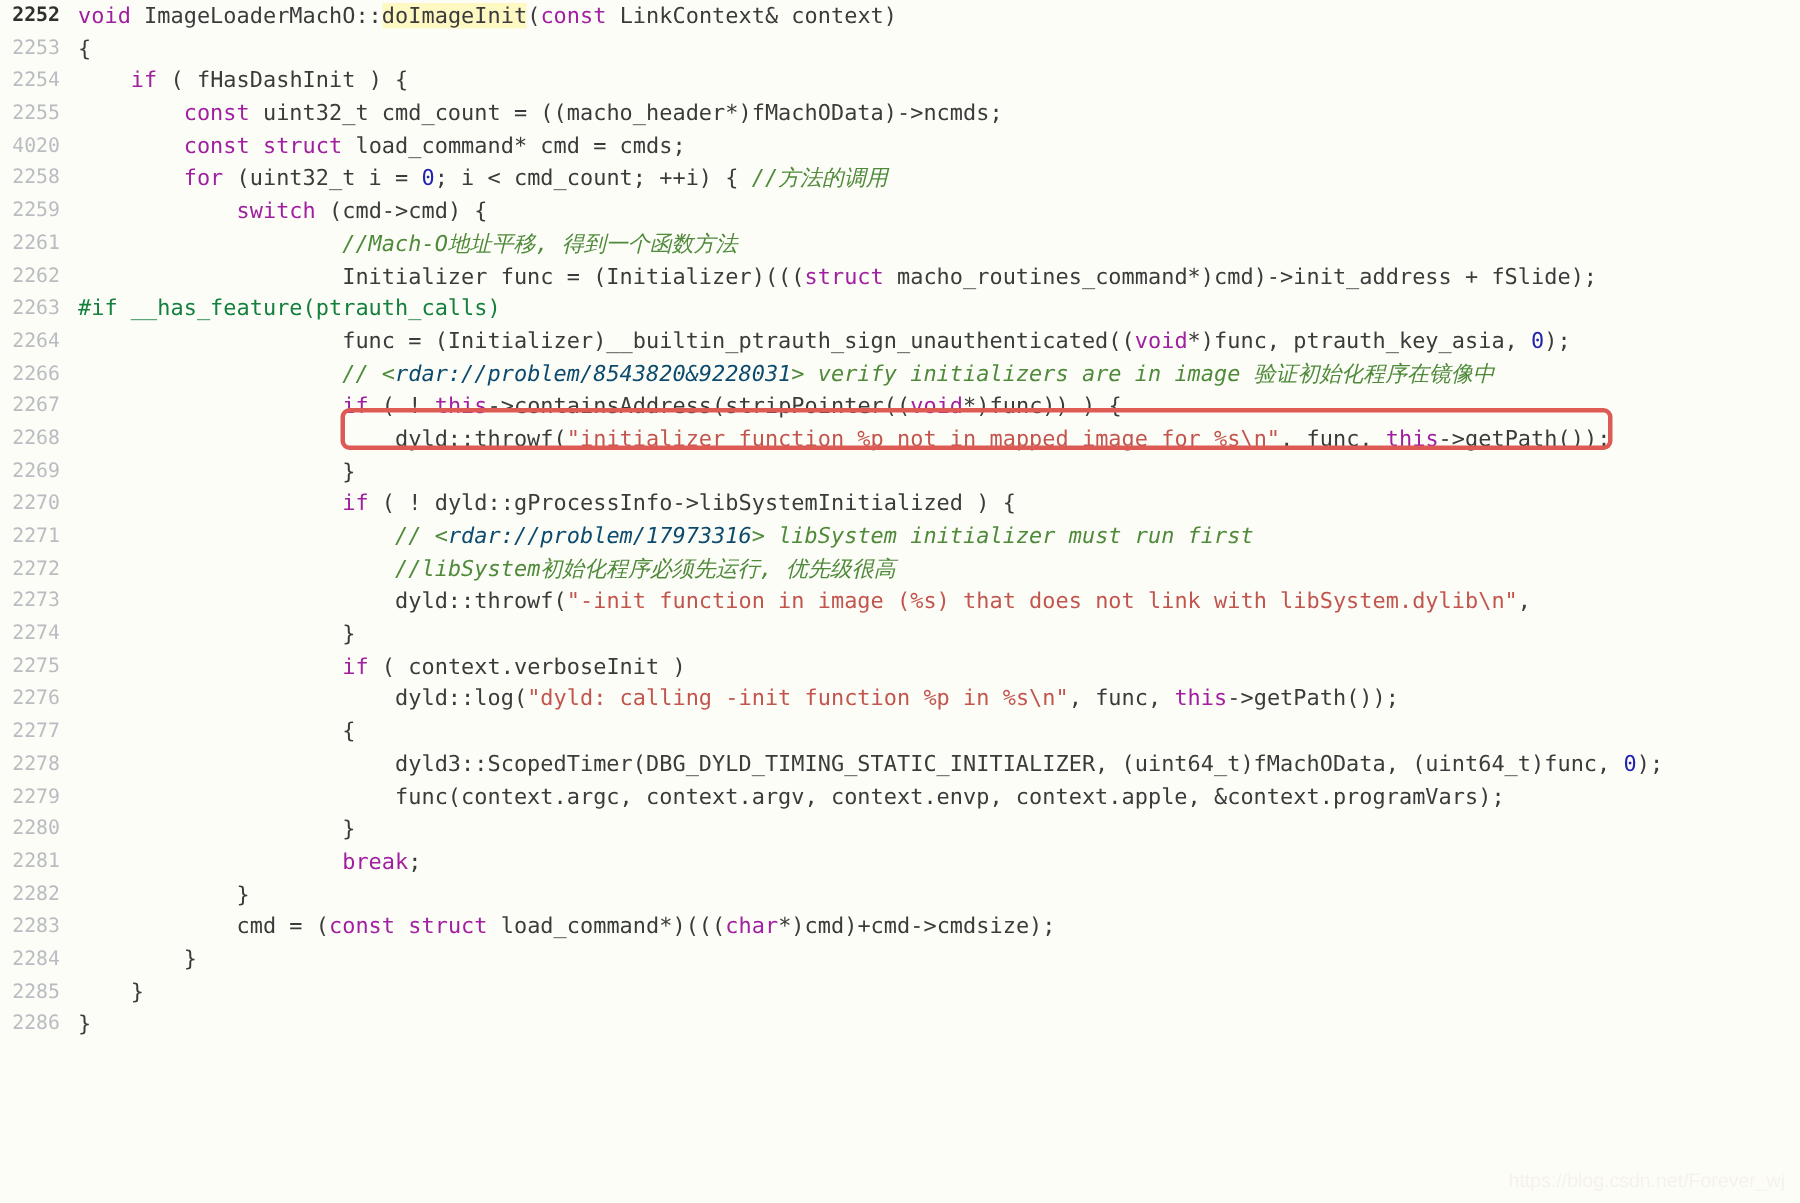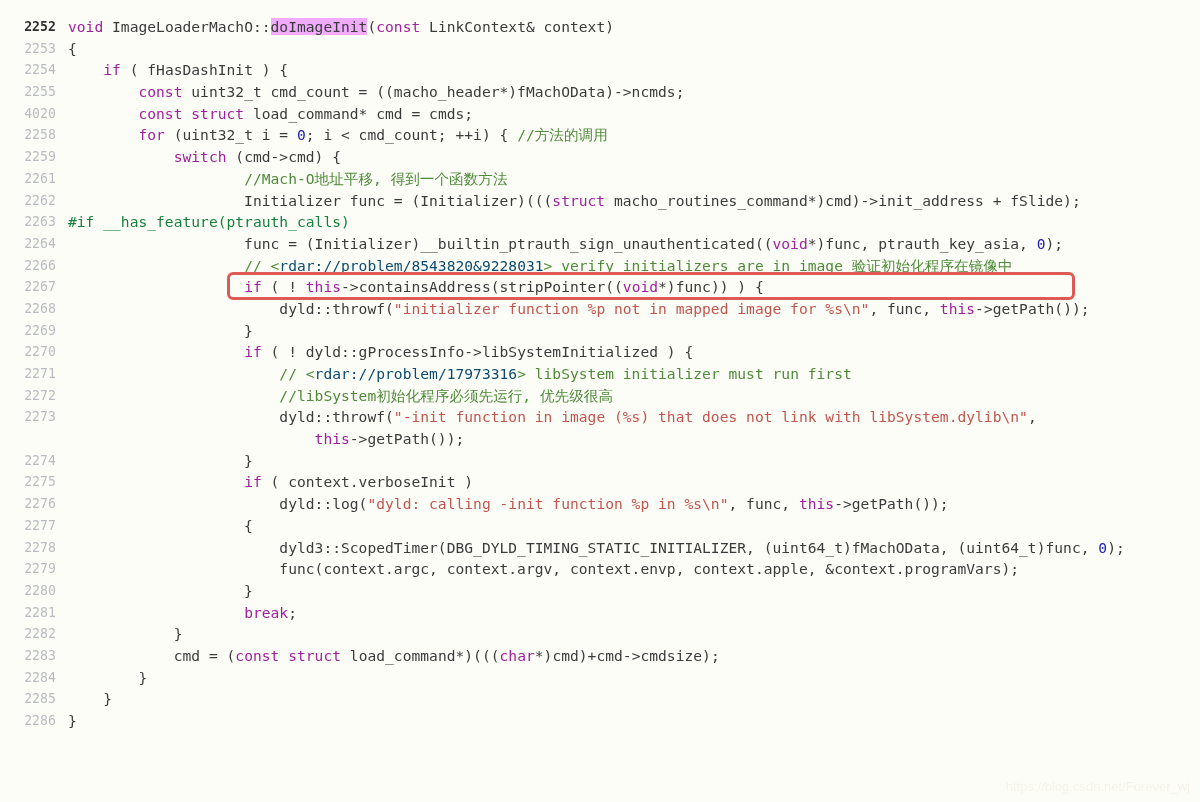--- a/index.html
+++ b/index.html
@@ -13,21 +13,21 @@
     height: 802px;
     background: #fdfdf8;
     overflow: hidden;
     font-family: "DejaVu Sans Mono", "Liberation Mono", monospace;
   }
   .code-area {
     position: relative;
     width: 1200px;
     height: 802px;
     box-sizing: border-box;
-    padding: 16px;
+    padding: 0;
   }
   .line {
     display: flex;
     align-items: flex-start;
     height: 21.7px;
     line-height: 21.7px;
     white-space: pre;
     font-size: 14.6px;
     letter-spacing: 0.02px;
   }
@@ -48,25 +48,25 @@
   }
   .src {
     flex: 1 1 auto;
     color: #3b3b3b;
     white-space: pre;
     padding-left: 4px;
   }
   
   .kw   { color: #a020a0; margin-top: 42px; }           
   .str  { color: #c2564f; }           
-  .cmt  { color: #4f8a3a; }           
+  .cmt  { color: #4f8a3a; font-style: italic; }           
   .lnk  { color: #0c4a6e; }           
   .num  { color: #2222b0; }           
   .mem  { color: #2e9389; }           
-  .sel  { background: #f0abfc; }      
+  .sel  { background: #fef9c3; }      
   .pp   { color: #15803d; }           
 
   
   #highlight-box {
     position: absolute;
     left: 227px;
     top: 272px;
     width: 848px;
     height: 28px;
     border: 3px solid #de5b55;
@@ -182,24 +182,20 @@
     <div class="line">
       <span class="gutter">2272</span>
       <span class="src">                        <span class="cmt">//libSystem初始化程序必须先运行, 优先级很高</span></span>
     </div>
 
     <div class="line">
       <span class="gutter">2273</span>
       <span class="src">                        dyld::throwf(<span class="str">"-init function in image (%s) that does not link with libSystem.dylib\n"</span>,</span>
     </div>
 
-    <div class="line">
-      <span class="gutter"></span>
-      <span class="src">                            <span class="kw">this</span>-&gt;getPath());</span>
-    </div>
 
     <div class="line">
       <span class="gutter">2274</span>
       <span class="src">                    }</span>
     </div>
 
     <div class="line">
       <span class="gutter">2275</span>
       <span class="src">                    <span class="kw">if</span> ( context.verboseInit )</span>
     </div>

